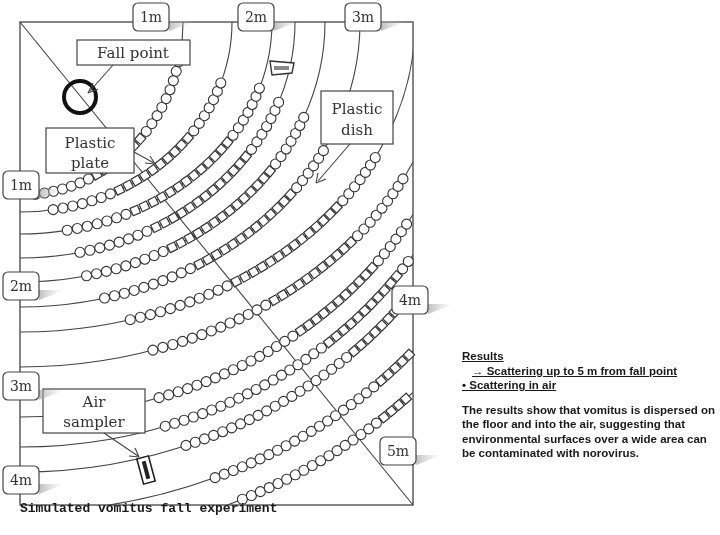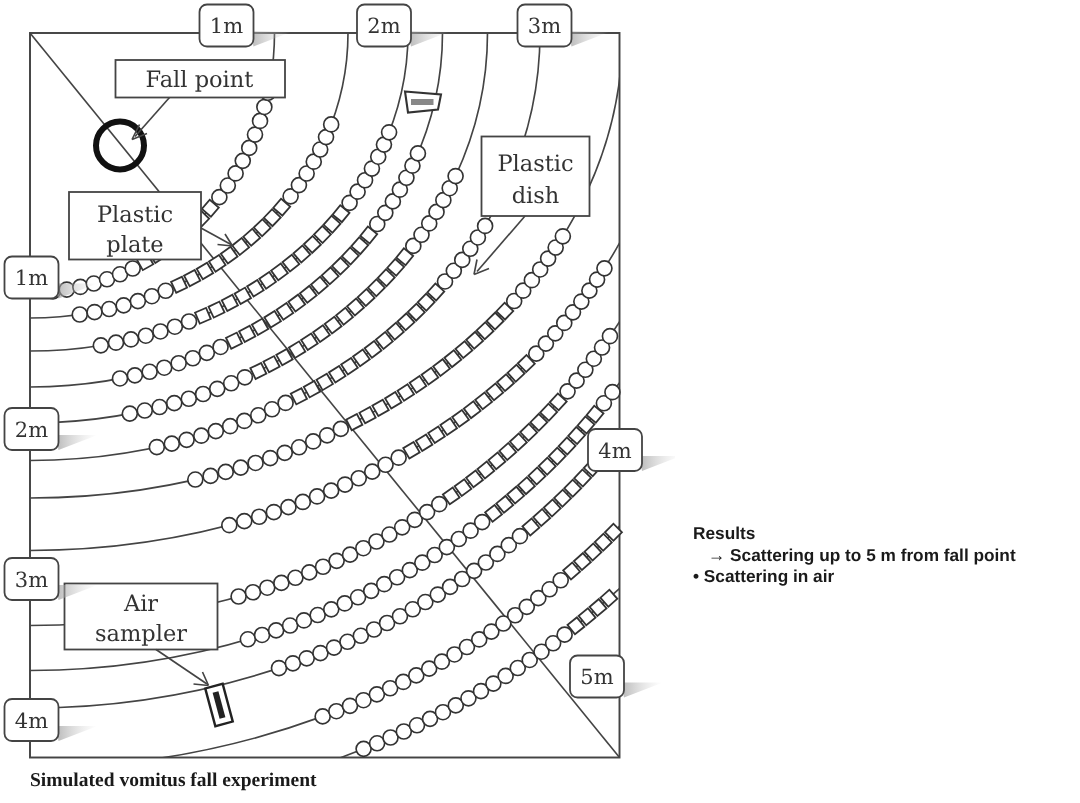--- a/index.html
+++ b/index.html
@@ -1,22 +1,22 @@
 <!DOCTYPE html>
 <html><head>
 <meta charset="utf-8">
 <style>
   html, body { margin:0; padding:0; background:#ffffff; }
   body { width:720px; height:535px; position:relative; overflow:hidden; font-family:"Liberation Sans", sans-serif; }
   #diagram { position:absolute; left:0; top:0; width:450px; height:520px; }
   .serif { font-family:"DejaVu Serif", "Liberation Serif", serif; }
-  .caption { position:absolute; left:20px; top:512px; font-size:13px; font-weight:bold; color:#1a1a1a; font-family:Liberation Serif, serif; }
+  .caption { position:absolute; left:20px; top:501px; font-size:13px; font-weight:bold; color:#1a1a1a; font-family:Liberation Mono, monospace; }
   .results { position:absolute; left:462px; top:349px; width:258px; font-size:11.5px; font-weight:bold; color:#1a1a1a; line-height:14.5px; font-family:"Liberation Sans", sans-serif; }
-  .results .u { }
-  .results .ind { padding-left:10px; }
+  .results .u { text-decoration:underline; }
+  .results .ind { padding-left:10px;text-decoration:underline; }
   .results p { margin:10px 0 0 0; }
 </style>
 </head>
 <body>
 
 <svg id="diagram" viewBox="0 0 450 520" xmlns="http://www.w3.org/2000/svg">
   <defs>
     <clipPath id="room-clip">
         <rect x="20" y="22" width="393" height="483"></rect>
       </clipPath>
@@ -506,13 +506,14 @@
       </g>
     </g>
 </svg>
 
 <div class="caption">Simulated vomitus fall experiment</div>
 
 <div class="results">
   <div class="u">Results</div>
   <div class="ind">→ Scattering up to 5 m from fall point</div>
   <div class="u">• Scattering in air</div>
+  <p>The results show that vomitus is dispersed on the floor and into the air, suggesting that environmental surfaces over a wide area can be contaminated with norovirus.</p>
 </div>
 
 </body></html>

